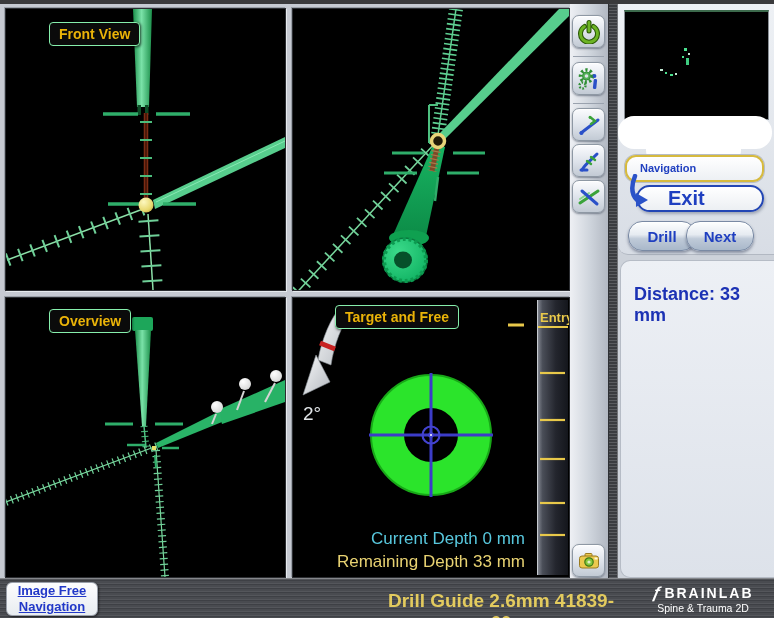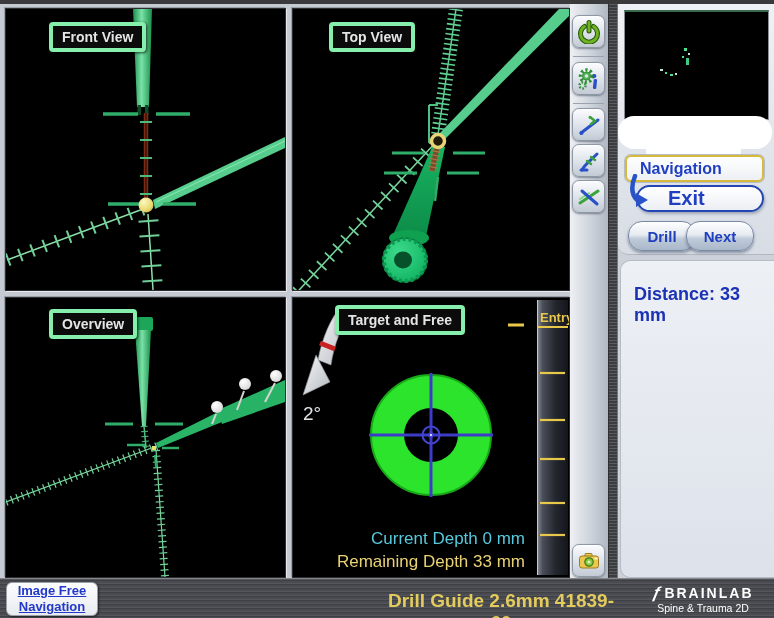--- a/index.html
+++ b/index.html
@@ -4,21 +4,21 @@
 <style>
   html,body{margin:0;padding:0;background:#888;}
   #app{position:relative;width:774px;height:618px;background:#c6cad2;font-family:"Liberation Sans",sans-serif;overflow:hidden;}
   .topstrip{position:absolute;left:0;top:0;width:774px;height:4px;background:#3a3a3c;}
   
   .vp{position:absolute;background:#000;border:1px solid #2b2d31;box-shadow:-1px -1px 0 #9aa0a8,1px 1px 0 #e6eaee;}
   #vp-front{left:5px;top:8px;width:279px;height:281px;}
   #vp-top{left:292px;top:8px;width:276px;height:281px;}
   #vp-overview{left:5px;top:297px;width:279px;height:279px;}
   #vp-target{left:292px;top:297px;width:276px;height:279px;}
-  .vplabel{position:absolute;background:#0b0b0b;border:4px solid #86efac;border-radius:4px;color:#e5e5e5;
+  .vplabel{position:absolute;background:#0b0b0b;border:1px solid #86efac;border-radius:4px;color:#eab308;
     font-size:14px;font-weight:bold;padding:3px 9px;white-space:nowrap;box-shadow:1px 1px 3px rgba(0,0,0,.7);}
   .scene{position:absolute;left:0;top:0;}
   
   .toolbar{position:absolute;left:570px;top:4px;width:38px;height:574px;
     background:linear-gradient(90deg,#eef0f4,#cdd3db 55%,#b2b8c2);}
   .tbtn{position:absolute;left:2px;width:33px;height:33px;border-radius:7px;border:1px solid #8e98a4;
     background:linear-gradient(180deg,#fbfcfe,#dde2ea 55%,#c2cad4);
     box-shadow:0 1px 2px rgba(40,50,70,.5),inset 0 1px 0 #fff;
     display:flex;align-items:center;justify-content:center;padding:0;cursor:pointer;}
   .tsep{position:absolute;left:3px;width:31px;height:1px;background:#9aa2ae;}
@@ -27,23 +27,23 @@
     background:repeating-linear-gradient(180deg,#5a5c60 0 1px,#3a3c40 1px 3px);
     border-left:1px solid #2e3034;border-right:1px solid #74767a;box-sizing:border-box;}
   
   .rightpanel{position:absolute;left:618px;top:4px;width:156px;height:574px;background:#cdd2da;}
   .uppercard{position:absolute;left:0;top:0;width:156px;height:250px;
     background:linear-gradient(180deg,#eef1f5,#d8dde5);border-radius:0 0 0 10px;border-bottom:1px solid #b2b8c2;}
   .preview{position:absolute;left:6px;top:6px;width:143px;height:107px;background:#000;
     border:1px solid #8a9096;border-top:2px solid #3c6a4c;}
   .blob1{position:absolute;left:0;top:112px;width:154px;height:33px;background:#fff;border-radius:16px;}
   .blob2{position:absolute;left:28px;top:130px;width:95px;height:30px;background:#fff;border-radius:14px;}
-  .navbtn{position:absolute;left:7px;top:151px;width:139px;height:27px;border-radius:6px;border:2px solid #d6ba3e;
+  .navbtn{position:absolute;left:7px;top:151px;width:139px;height:27px;border-radius:11px;border:2px solid #d6ba3e;
     background:linear-gradient(180deg,#ffffff,#edf0f4);box-shadow:0 0 0 1px #b6bcc6;
-    color:#1f3fc0;font-weight:bold;font-size:16px;line-height:23px;padding-left:13px;box-sizing:border-box;cursor:pointer;}
+    color:#1f3fc0;font-weight:bold;font-size:11px;line-height:23px;padding-left:13px;box-sizing:border-box;cursor:pointer;}
   .exitbtn{position:absolute;left:18px;top:181px;width:128px;height:27px;border-radius:14px;border:2px solid #2346b4;
     background:linear-gradient(180deg,#ffffff,#eceff3);box-shadow:1px 2px 3px rgba(50,60,90,.35);
     color:#1f3fc0;font-weight:bold;font-size:20px;line-height:23px;padding-left:30px;box-sizing:border-box;cursor:pointer;}
   .exitarrow{position:absolute;left:10px;top:170px;z-index:5;}
   .pill{position:absolute;top:217px;width:66px;height:28px;border-radius:14px;border:1px solid #7a8aa4;
     background:linear-gradient(180deg,#feffff,#e6ebf1 45%,#bfcad8 60%,#a9b8ca);
     box-shadow:0 2px 3px rgba(40,50,80,.45),inset 0 1px 0 #fff;
     color:#1f3fc0;font-weight:bold;font-size:15px;display:flex;align-items:center;justify-content:center;cursor:pointer;}
   .backbtn{left:10px;} .nextbtn{left:68px;}
   .distcard{position:absolute;left:2px;top:256px;width:154px;height:318px;
@@ -155,21 +155,20 @@
       </g>
       <g stroke="#2fae6a" stroke-width="3">
         <line x1="99" y1="144" x2="131" y2="144"></line>
           <line x1="160" y1="144" x2="192" y2="144"></line>
         <line x1="91" y1="164" x2="124" y2="164"></line>
           <line x1="154" y1="164" x2="186" y2="164"></line>
         <line x1="145" y1="168" x2="142" y2="192" stroke-width="2.5"></line>
       </g>
       <circle cx="145" cy="132" r="6.5" fill="#201a08" stroke="#e8d478" stroke-width="3.5"></circle>
     </svg>
-    <div class="vplabel" style="left:36px;top:13px;">Top View</div>
   </div>
 
   <div class="vp" id="vp-overview">
     <svg class="scene" width="279" height="279" viewBox="0 0 279 279">
       <defs>
         <radialGradient id="gSphere" cx="0.35" cy="0.3" r="0.95">
           <stop offset="0" stop-color="#ffffff"></stop>
             <stop offset="0.7" stop-color="#dcdcdc"></stop>
             <stop offset="1" stop-color="#a8a8a8"></stop>
         </radialGradient>

